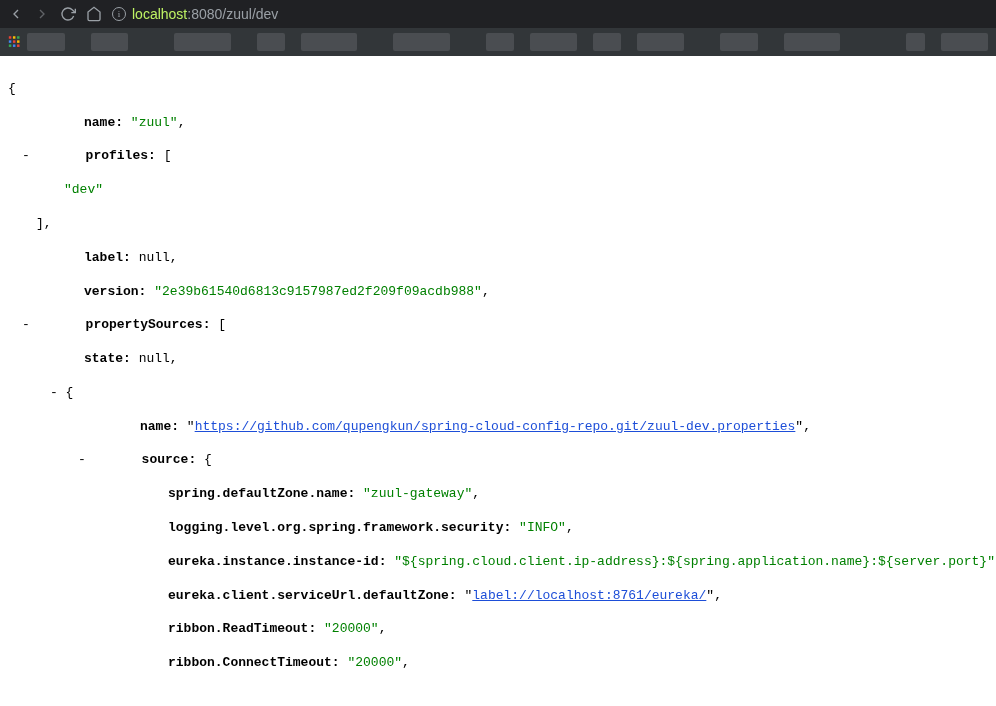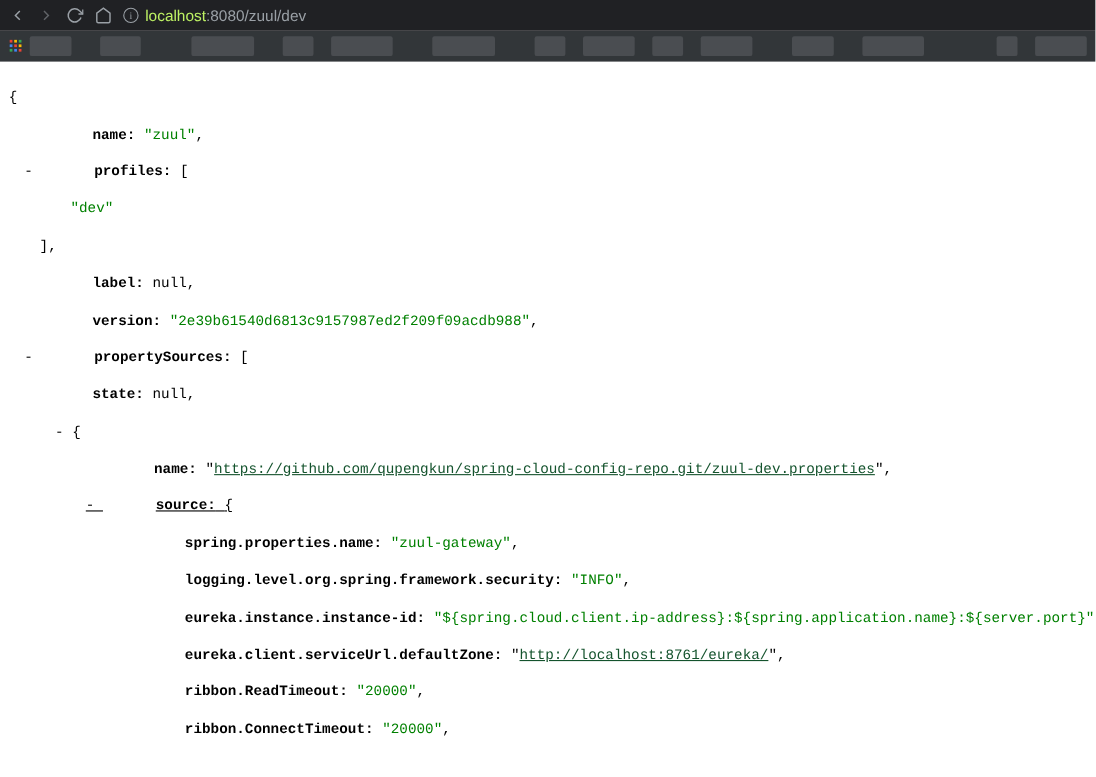--- a/index.html
+++ b/index.html
@@ -11,30 +11,30 @@
     .url-host { color: #bef264; }
     .url-rest { color: #9aa0a6; margin-top: 24px; }
     .tabs-bar { background: #323639; height: 28px; display: flex; align-items: center; padding: 0 8px; gap: 6px; }
     .tab-icon { width: 14px; height: 14px; }
     .tab-placeholder { background: #4a4d51; height: 18px; border-radius: 2px; }
     .content { padding: 8px 4px; font-family: "Courier New", monospace; line-height: 1.3; white-space: pre; }
     .k { font-weight: bold; color: #000; margin-left: 48px; }
     .s { color: #008000; }
     .n { color: #000; }
     .p { color: #000; }
-    .lnk { color: #14532d; text-decoration: underline; }
+    .lnk { color: #1d4ed8; text-decoration: underline; }
     .dash { color: #000; }
     .row { display: block; }
     .i0 { padding-left: 4px; }
     .i1 { padding-left: 32px; }
     .i1m { padding-left: 18px; }
     .i2 { padding-left: 60px; }
     .i2m { padding-left: 46px; }
     .i4 { padding-left: 88px; }
-    .i4m { padding-left: 74px; text-decoration: underline; }
+    .i4m { padding-left: 74px; }
     .i5 { padding-left: 116px; }
   </style>
 </head>
 <body>
 
 <div class="browser-bar">
   <span class="nav-icon">
     <svg width="16" height="16" viewBox="0 0 24 24" fill="none" stroke="#9aa0a6" stroke-width="2">
         <polyline points="15 18 9 12 15 6"></polyline>
       </svg>
@@ -95,24 +95,24 @@
 <span class="row i1m"><span class="dash">- </span><span class="k">profiles:</span> <span class="p">[</span></span>
 <span class="row i2"><span class="s">"dev"</span></span>
 <span class="row i1 p">],</span>
 <span class="row i1"><span class="k">label:</span> <span class="n">null</span><span class="p">,</span></span>
 <span class="row i1"><span class="k">version:</span> <span class="s">"2e39b61540d6813c9157987ed2f209f09acdb988"</span><span class="p">,</span></span>
 <span class="row i1m"><span class="dash">- </span><span class="k">propertySources:</span> <span class="p">[</span></span>
 <span class="row i1"><span class="k">state:</span> <span class="n">null</span><span class="p">,</span></span>
 <span class="row i2m"><span class="dash">- </span><span class="p">{</span></span>
 <span class="row i4"><span class="k">name:</span> <span class="p">"</span><a class="lnk">https://github.com/qupengkun/spring-cloud-config-repo.git/zuul-dev.properties</a><span class="p">",</span></span>
 <span class="row i4m"><span class="dash">- </span><span class="k">source:</span> <span class="p">{</span></span>
-<span class="row i5"><span class="k">spring.properties.name:</span> <span class="s">"zuul-gateway"</span><span class="p">,</span></span>
+<span class="row i5"><span class="k">spring.defaultZone.name:</span> <span class="s">"zuul-gateway"</span><span class="p">,</span></span>
 <span class="row i5"><span class="k">logging.level.org.spring.framework.security:</span> <span class="s">"INFO"</span><span class="p">,</span></span>
 <span class="row i5"><span class="k">eureka.instance.instance-id:</span> <span class="s">"${spring.cloud.client.ip-address}:${spring.application.name}:${server.port}"</span><span class="p">,</span></span>
-<span class="row i5"><span class="k">eureka.client.serviceUrl.defaultZone:</span> <span class="p">"</span><a class="lnk">http://localhost:8761/eureka/</a><span class="p">",</span></span>
+<span class="row i5"><span class="k">eureka.client.serviceUrl.defaultZone:</span> <span class="p">"</span><a class="lnk">label://localhost:8761/eureka/</a><span class="p">",</span></span>
 <span class="row i5"><span class="k">ribbon.ReadTimeout:</span> <span class="s">"20000"</span><span class="p">,</span></span>
 <span class="row i5"><span class="k">ribbon.ConnectTimeout:</span> <span class="s">"20000"</span><span class="p">,</span></span>
 
 
 
 
 
 
 
 

